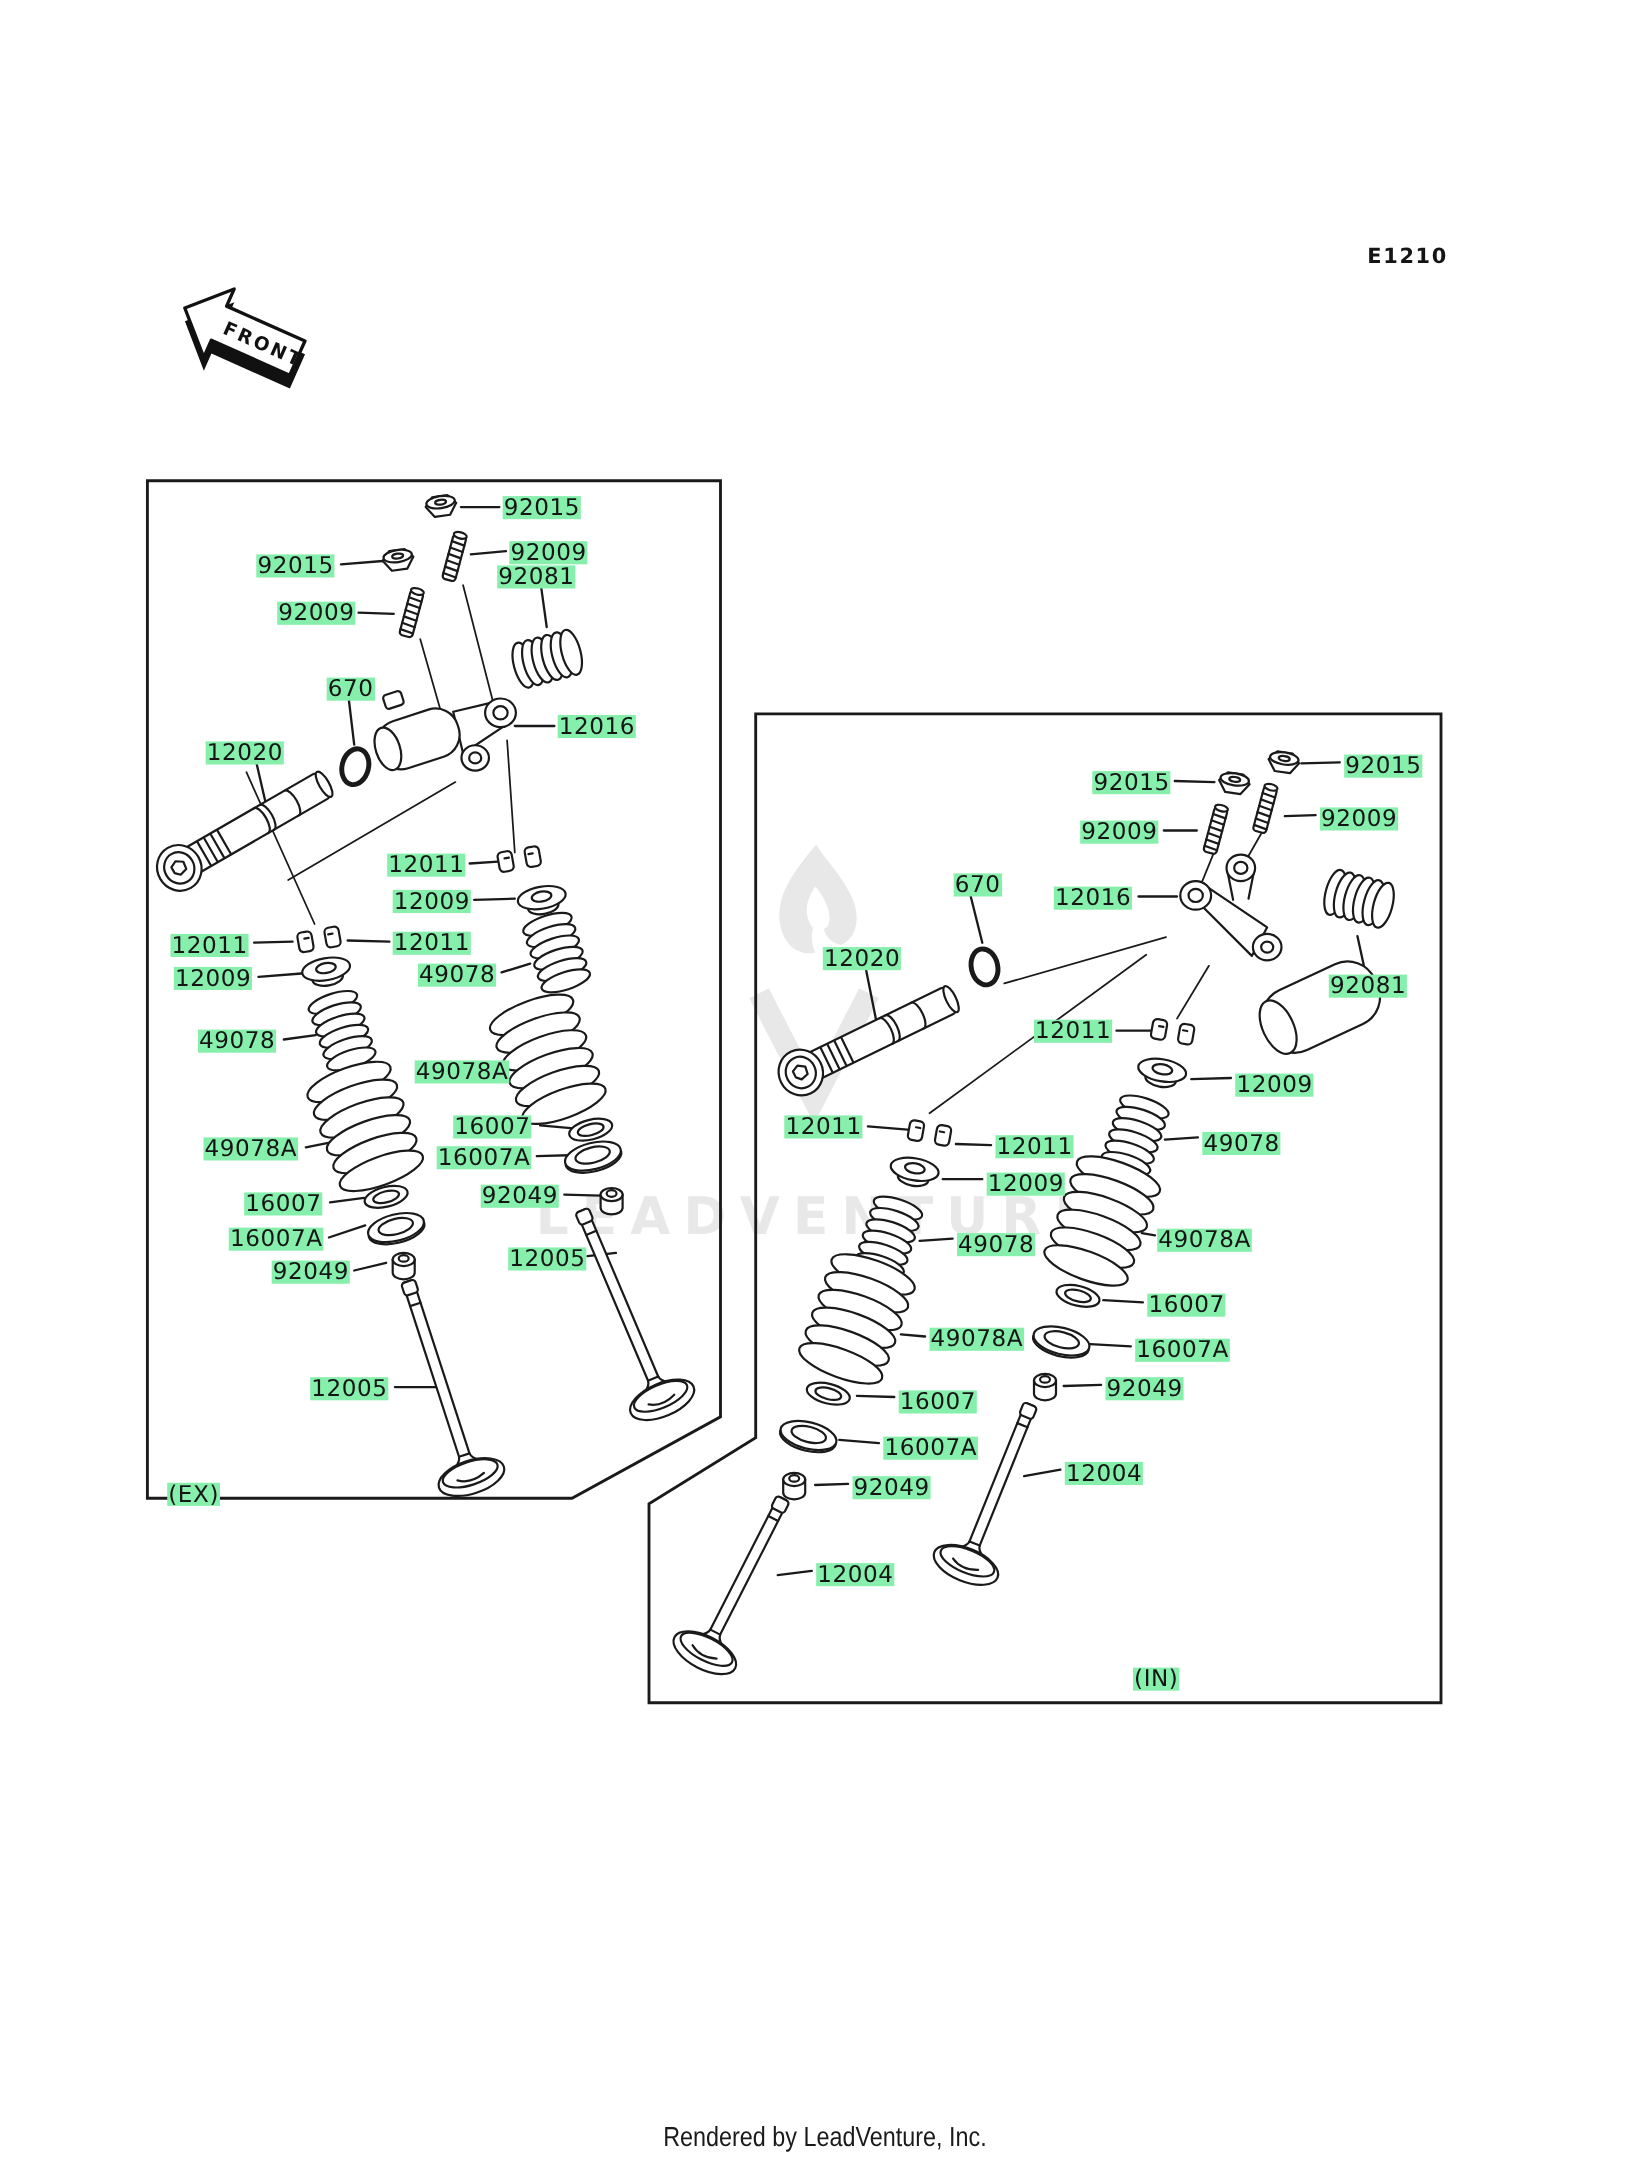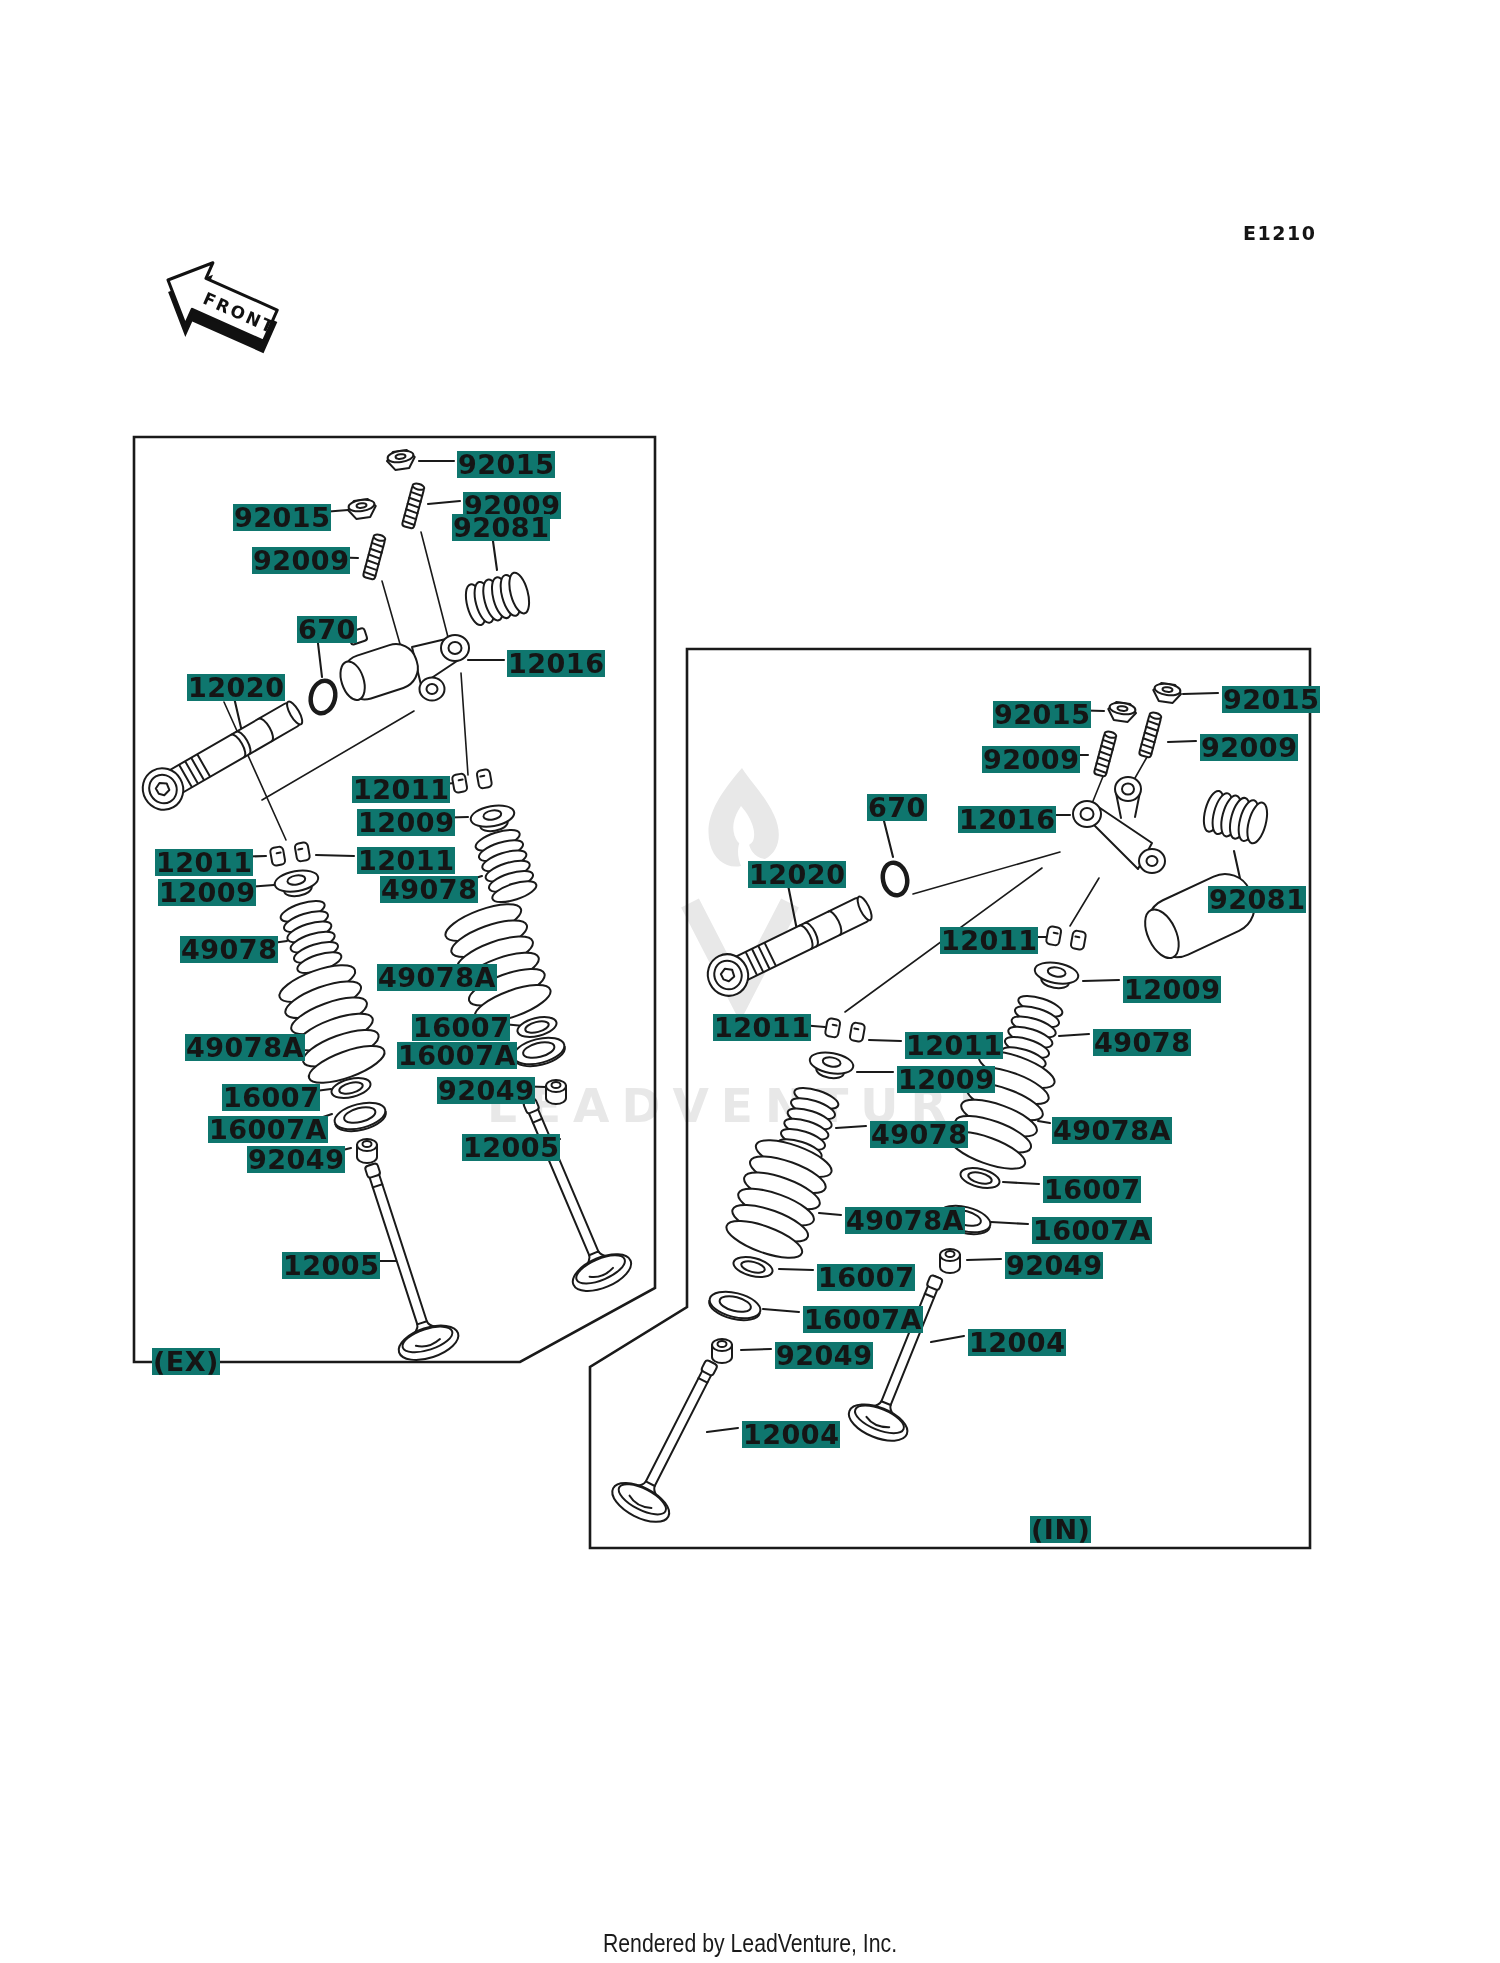--- a/index.html
+++ b/index.html
@@ -1,20 +1,20 @@
 <!DOCTYPE html>
 <html><head>
 <meta charset="utf-8">
 <style>
   html,body{margin:0;padding:0;background:#fff;}
   #stage{position:relative;width:1500px;height:1963px;background:#fff;overflow:hidden;
          font-family:"DejaVu Sans",sans-serif;color:#151515;}
   #art{position:absolute;left:0;top:0;}
-  .callout{position:absolute;font-weight:bold;font-size:27px;letter-spacing:.5px;line-height:1;
-           white-space:nowrap;color:#151515;background:#0f766e;padding:0 1px;}
+  .callout{position:absolute;font-weight:normal;font-size:21px;letter-spacing:.5px;line-height:1;
+           white-space:nowrap;color:#151515;background:#86efac;padding:0 1px;}
   #diagram-code{position:absolute;left:1243px;top:222px;font-size:19px;font-weight:bold;letter-spacing:1.5px;}
   #footer{position:absolute;left:0;right:0;top:1929px;text-align:center;font-size:25px;color:#1a1a1a;
           transform:scaleX(.85);font-family:"Liberation Sans",sans-serif;}
 </style>
 </head>
 <body>
 
 <div id="stage">
 
 <svg id="art" width="1500" height="1963" viewBox="0 0 1500 1963" xmlns="http://www.w3.org/2000/svg">

